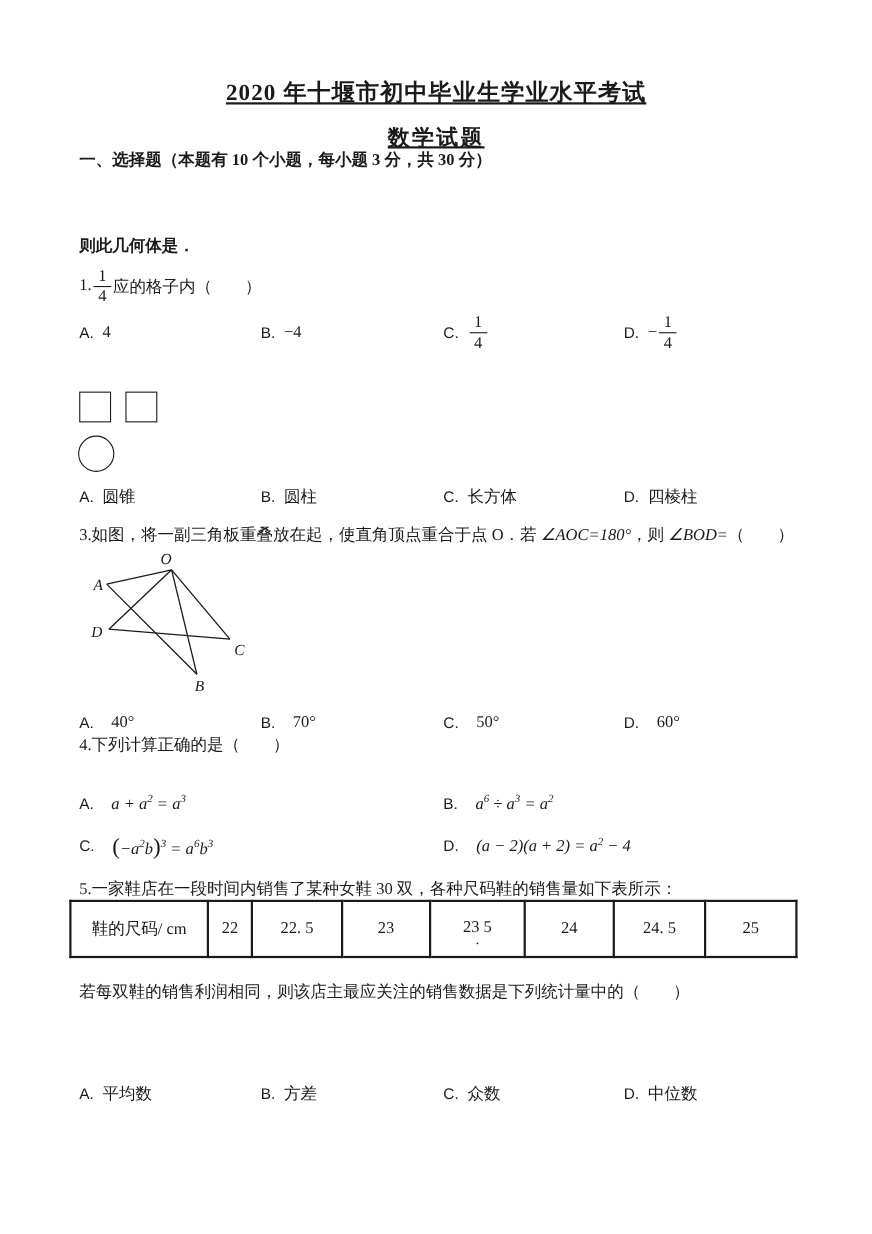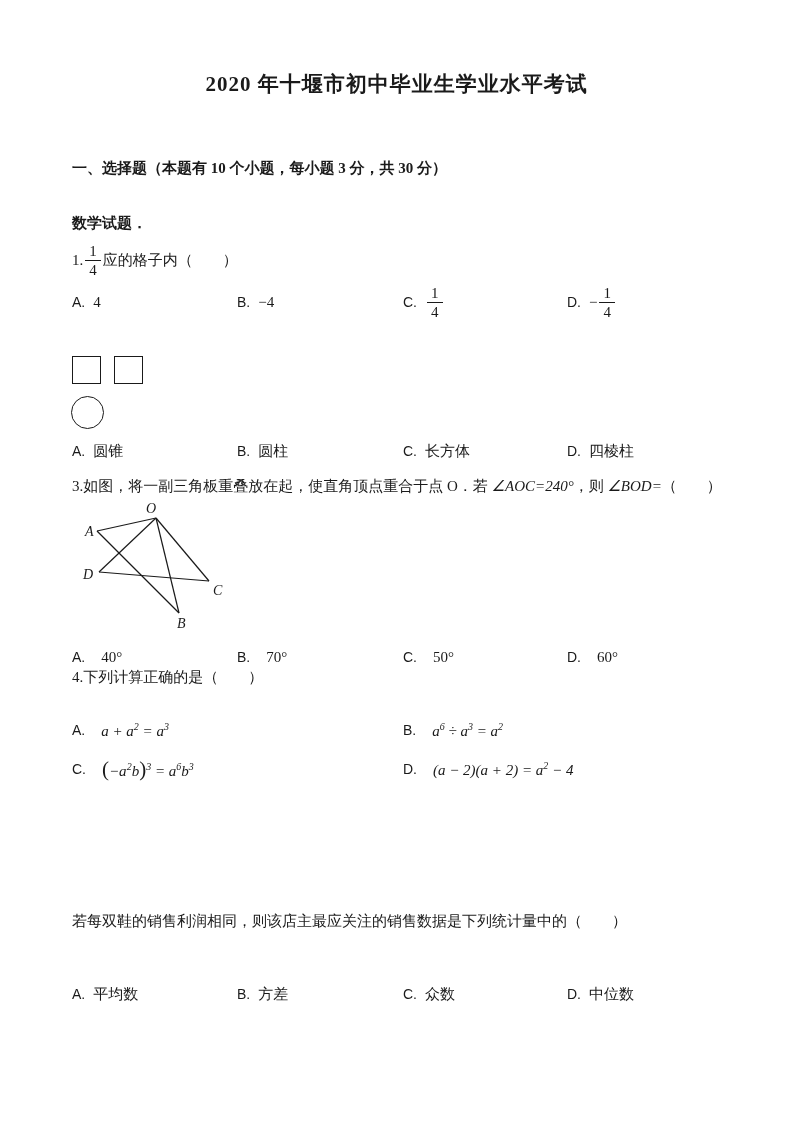--- a/index.html
+++ b/index.html
@@ -3,21 +3,21 @@
 <meta charset="utf-8">
 <style>
   * { margin:0; padding:0; box-sizing:border-box; }
   html,body { background:#ffffff; }
   .page {
     position:relative; width:793px; height:1122px; margin:0 auto;
     background:#ffffff; color:#1a1a1a; overflow:hidden;
     font-family:"Liberation Serif", serif; font-size:15px;
   }
   .abs { position:absolute; }
-  .center { left:0; width:793px; text-align:center; }
+  .center { left:0; width:793px; text-align:center;text-decoration:underline; }
   .title { font-size:21px; font-weight:bold; letter-spacing:1px; }
   .subtitle { font-size:20px; font-weight:bold; letter-spacing:2px; }
   .hei { font-weight:bold; font-size:15.5px; }
   .qline { left:72px; font-size:15px; white-space:nowrap; }
   .row { left:72px; width:660px; height:42px; }
   .opt { position:absolute; top:0; height:100%; display:inline-flex; align-items:center; white-space:nowrap; }
   .opt-label { font-family:"Liberation Sans", sans-serif; font-size:14px; margin-right:8px; }
   .gap-wide .opt-label { margin-right:16px; }
   .opt-val { font-size:15px; }
   .frac { display:inline-flex; flex-direction:column; align-items:center; vertical-align:middle;
@@ -37,23 +37,24 @@
   .cell-dot { line-height:10px; font-size:14px; }
   svg text { font-family:"Liberation Serif", serif; font-style:italic; font-size:14px; fill:#1a1a1a; }
   svg line { stroke:#1a1a1a; stroke-width:1.2; }
 </style>
 </head>
 <body>
 
 <div class="page">
 
   <div class="abs center title" style="top:70px">2020 年十堰市初中毕业生学业水平考试</div>
-
-  <div class="abs qline hei" style="top:159px">一、选择题（本题有 10 个小题，每小题 3 分，共 30 分）</div>
-  <div class="abs qline hei" style="top:214px">数学试题．</div>
+  <div class="abs center subtitle" style="top:112px">数学试题</div>
+
+  <div class="abs qline hei" style="top:136px">一、选择题（本题有 10 个小题，每小题 3 分，共 30 分）</div>
+  <div class="abs qline hei" style="top:214px">则此几何体是．</div>
 
   <div class="abs qline" style="top:240px">
     <span class="vmid">
       <span>1.</span>
         <span class="frac">
           <span class="num">1</span>
           <span class="den">4</span>
         </span>
         <span>应的格子内（　　）</span>
     </span>
@@ -101,21 +102,21 @@
         <span class="opt-val">长方体</span>
       </span>
     <span class="opt" style="left:495px">
         <span class="opt-label">D.</span>
         <span class="opt-val">四棱柱</span>
       </span>
   </div>
 
   <div class="abs qline" style="top:477px">
     <span>3.如图，将一副三角板重叠放在起，使直角顶点重合于点 O．若</span>
-    <span class="math">∠AOC</span><span class="math">=240°</span><span>，则</span>
+    <span class="math">∠AOC</span><span class="math">=180°</span><span>，则</span>
     <span class="math">∠BOD</span><span class="math">=</span><span>（　　）</span>
   </div>
   <div class="abs" style="left:75px; top:502px;">
     <svg width="240" height="135" viewBox="0 0 240 135">
       <line x1="81" y1="16" x2="22" y2="29"></line>
       <line x1="81" y1="16" x2="24" y2="70"></line>
       <line x1="81" y1="16" x2="134" y2="79"></line>
       <line x1="81" y1="16" x2="104" y2="111"></line>
       <line x1="22" y1="29" x2="104" y2="111"></line>
       <line x1="24" y1="70" x2="134" y2="79"></line>
@@ -160,37 +161,51 @@
     <span class="opt gap-wide" style="left:0">
       <span class="opt-label">C.</span>
       <span class="math"><span class="bp">(</span><span>−a</span><sup class="s">2</sup><span>b</span><span class="bp">)</span><sup class="s">3</sup><span> = a</span><sup class="s">6</sup><span>b</span><sup class="s">3</sup></span>
     </span>
     <span class="opt gap-wide" style="left:331px">
       <span class="opt-label">D.</span>
       <span class="math"><span>(a − 2)(a + 2) = a</span><sup class="s">2</sup><span> − 4</span></span>
     </span>
   </div>
 
+  <div class="abs qline" style="top:799px">5.一家鞋店在一段时间内销售了某种女鞋 30 双，各种尺码鞋的销售量如下表所示：</div>
   <div class="abs" style="left:63px; top:818px;">
     <table class="sales">
       <colgroup>
         <col style="width:125px">
           <col style="width:40px">
           <col style="width:82px">
           <col style="width:80px">
         <col style="width:86px">
           <col style="width:81px">
           <col style="width:83px">
           <col style="width:83px">
       </colgroup>
       <tbody>
+          <tr>
+        <td>鞋的尺码/ cm</td>
+        <td>22</td>
+        <td>22. 5</td>
+        <td>23</td>
+        <td>
+          <div class="cell-stack">23 5</div>
+          <div class="cell-dot">.</div>
+        </td>
+        <td>24</td>
+        <td>24. 5</td>
+        <td>25</td>
+      </tr>
     </tbody>
       </table>
   </div>
-  <div class="abs qline" style="top:912px">若每双鞋的销售利润相同，则该店主最应关注的销售数据是下列统计量中的（　　）</div>
+  <div class="abs qline" style="top:892px">若每双鞋的销售利润相同，则该店主最应关注的销售数据是下列统计量中的（　　）</div>
   <div class="abs row" style="top:981px; height:26px;">
     <span class="opt" style="left:0">
         <span class="opt-label">A.</span>
         <span class="opt-val">平均数</span>
       </span>
     <span class="opt" style="left:165px">
         <span class="opt-label">B.</span>
         <span class="opt-val">方差</span>
       </span>
     <span class="opt" style="left:331px">

